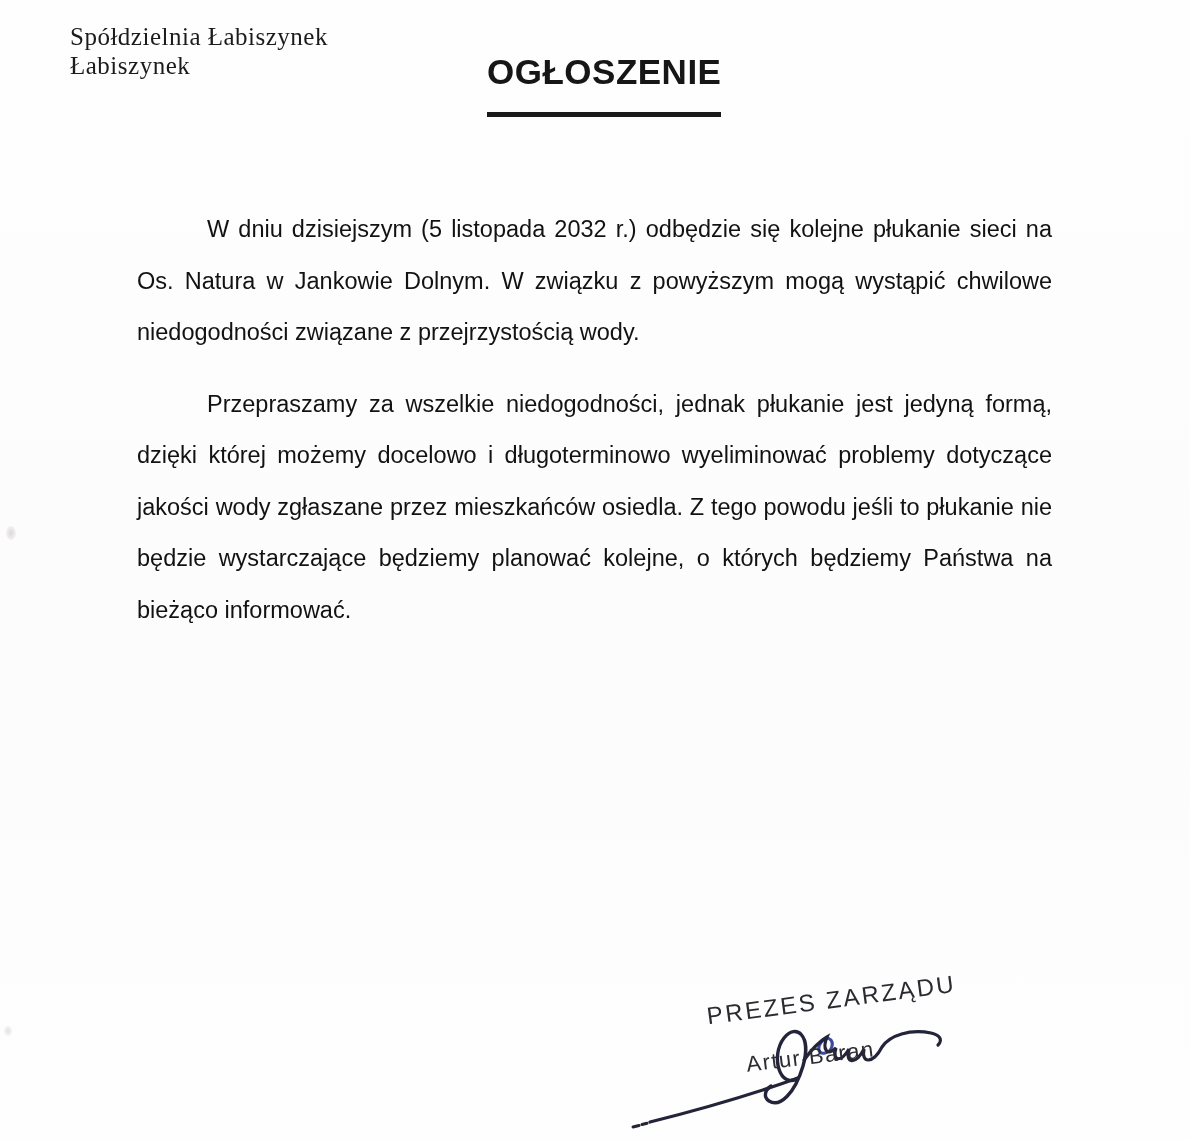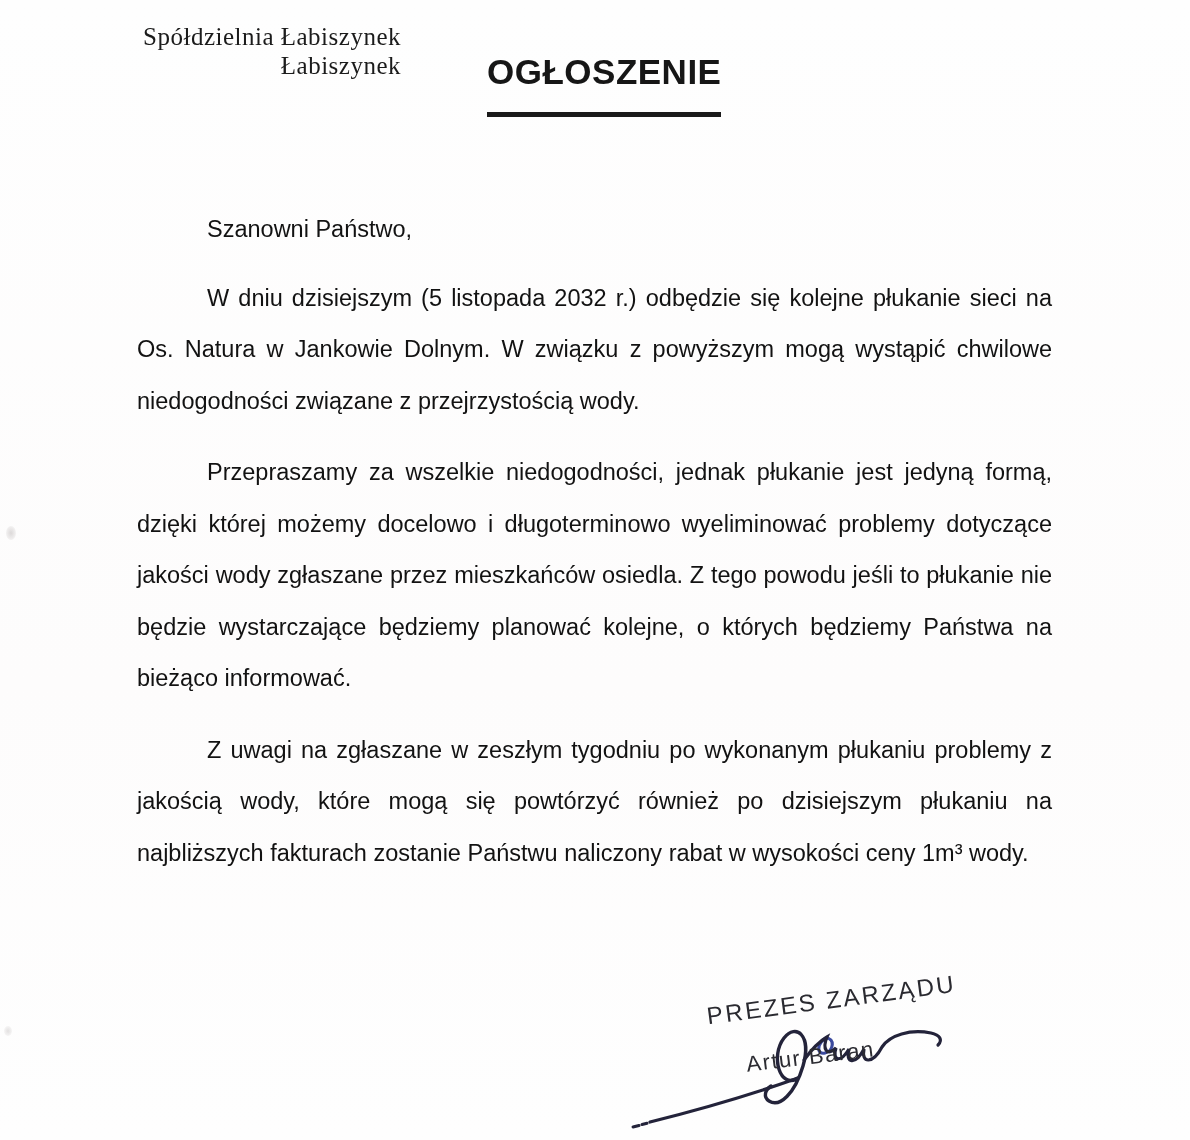--- a/index.html
+++ b/index.html
@@ -11,23 +11,23 @@
     overflow: hidden;
   }
   .page {
     position: relative;
     width: 1190px; height: 1140px;
     background: linear-gradient(180deg, #fefefe 0%, #fdfcfc 60%, #fefefe 100%);
   }
   
   .sender {
     position: absolute;
-    left: 86px; top: 22px;
+    left: 70px; top: 22px;
     width: 315px;
-    text-align: right;
+    text-align: left;
     font-family: "Liberation Serif", serif;
     font-size: 25px;
     line-height: 29px;
     color: #1b1b1b;
     letter-spacing: 0.5px;
   }
   
   .title {
     position: absolute;
     left: 487px; top: 52px;
@@ -104,24 +104,22 @@
 <div class="page">
 
   <div class="sender">
     <div>Spółdzielnia Łabiszynek</div>
     <div>Łabiszynek</div>
   </div>
 
   <h1 class="title">OGŁOSZENIE</h1>
 
   <div class="body">
-    <p class="salutation">Szanowni Państwo,</p>
     <p class="par">W dniu dzisiejszym (5 listopada 2032 r.) odbędzie się kolejne płukanie sieci na Os. Natura w Jankowie Dolnym. W związku z powyższym mogą wystąpić chwilowe niedogodności związane z przejrzystością wody.</p>
     <p class="par">Przepraszamy za wszelkie niedogodności, jednak płukanie jest jedyną formą, dzięki której możemy docelowo i długoterminowo wyeliminować problemy dotyczące jakości wody zgłaszane przez mieszkańców osiedla. Z tego powodu jeśli to płukanie nie będzie wystarczające będziemy planować kolejne, o których będziemy Państwa na bieżąco informować.</p>
-    <p class="par">Z uwagi na zgłaszane w zeszłym tygodniu po wykonanym płukaniu problemy z jakością wody, które mogą się powtórzyć również po dzisiejszym płukaniu na najbliższych fakturach zostanie Państwu naliczony rabat w wysokości ceny 1m³ wody.</p>
   </div>
 
   <div class="signature">
     <div class="sig-role">PREZES ZARZĄDU</div>
     <svg class="sig-scrawl" width="330" height="140" viewBox="0 0 330 140" fill="none">
 
       <path d="M3 133 l6 -1.5 M12 130.5 l5 -1.2" stroke="#23233a" stroke-width="3" stroke-linecap="round"></path>
       <path d="M20 128 C60 118 112 104 168 84" stroke="#23233a" stroke-width="3.2" stroke-linecap="round"></path>
 
       <path d="M168 84 C150 96 140 62 154 44 C166 29 182 41 173 72 C165 99 150 114 139 107 C133 103 135 96 141 92" stroke="#23233a" stroke-width="3.4" stroke-linecap="round" fill="none"></path>

